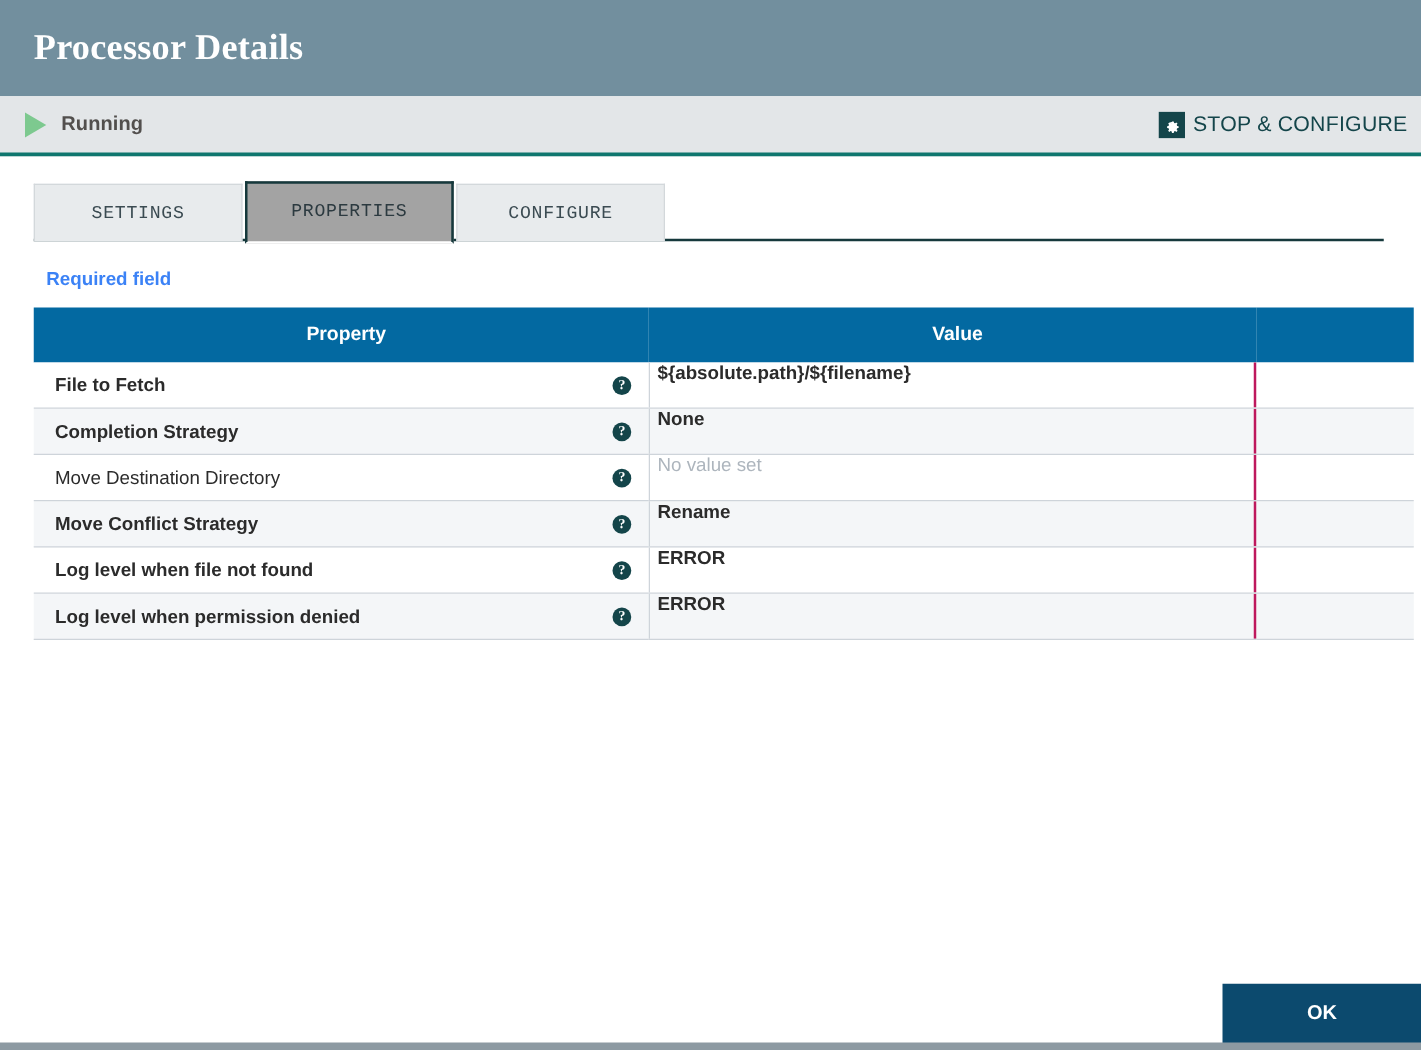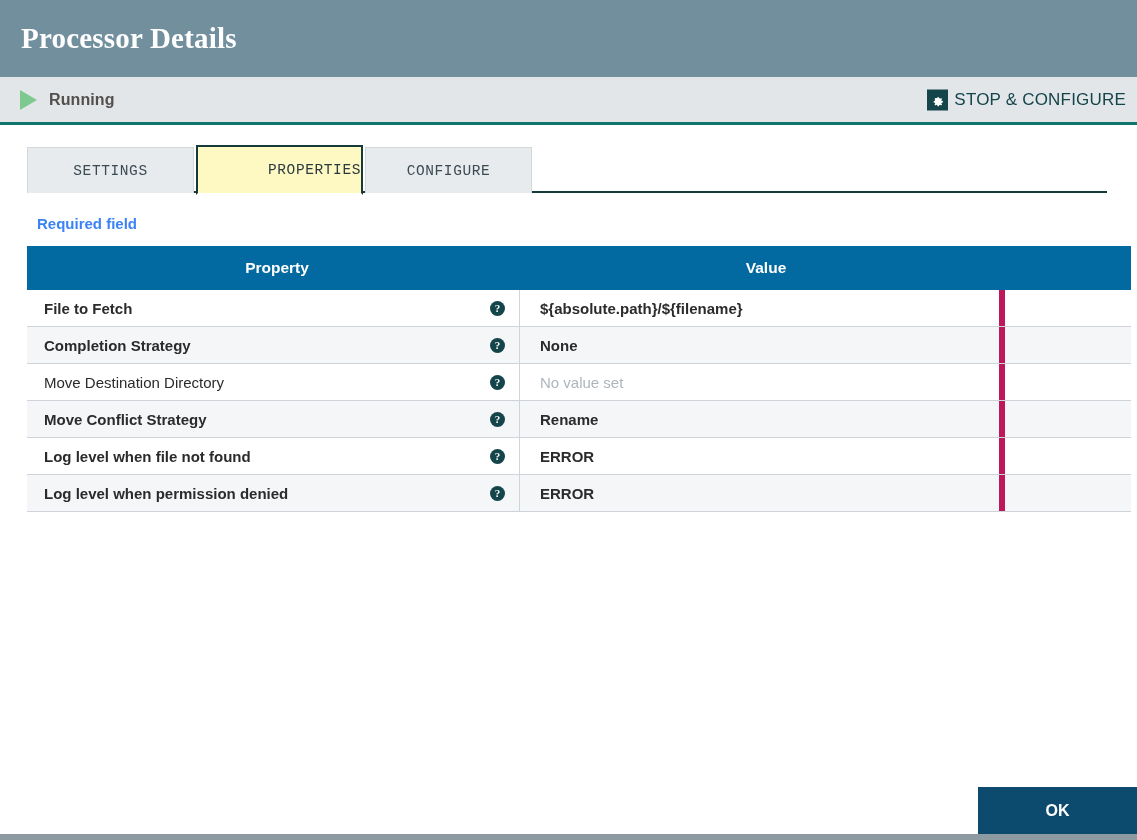--- a/index.html
+++ b/index.html
@@ -15,21 +15,21 @@
     position: relative;
   }
 
   
   .dialog-header {
     height: 77px;
     background: #728f9e;
     display: flex;
     align-items: center;
     box-sizing: border-box;
-    padding-left: 21px;
+    padding-left: 27px;
   }
   .dialog-title {
     font-family: "Liberation Serif", "DejaVu Serif", serif;
     font-weight: bold;
     font-size: 29px;
     color: #ffffff;
     letter-spacing: 0.2px;
   }
 
   
@@ -121,29 +121,28 @@
     justify-content: center;
     font-size: 14.5px;
     color: #3b4b52;
     letter-spacing: 0.6px;
     cursor: pointer;
     margin-right: 2px;
     user-select: none;
     font-family: Liberation Mono, monospace;
   }
   .tab.active {
-    background: #fef9c3;
+    background: #a3a3a3;
     border: 2px solid #16393c;
     border-bottom: 2px solid #ffffff;
     color: #2c3a40;
     height: 50px;
     margin-bottom: -2px;
     position: relative;
     z-index: 3;
-    justify-content: flex-end;
   }
 
   
   .content {
     padding: 0 30px 0 27px;
   }
   .required-field-note {
     font-size: 15px;
     font-weight: bold;
     color: #3b82f6;
@@ -200,25 +199,24 @@
     font-size: 11px;
     font-weight: bold;
     line-height: 15px;
     text-align: center;
     font-family: "Liberation Serif", serif;
     cursor: pointer;
     user-select: none;
   }
   .val-cell {
     border-left: 1px solid #ced4da;
-    border-right: 6px solid #be185d;
-    padding: 0 10px 0 20px;
+    border-right: 2px solid #be185d;
+    padding: 0 10px 0 6px;
     height: 36px;
     display: flex;
-    align-items: center;
     box-sizing: border-box;
   }
   .val-text { font-weight: bold; white-space: nowrap; }
   .val-text.empty {
     font-weight: normal;
     color: #adb5bd;
   }
   .end-cell { height: 36px; }
 
   

